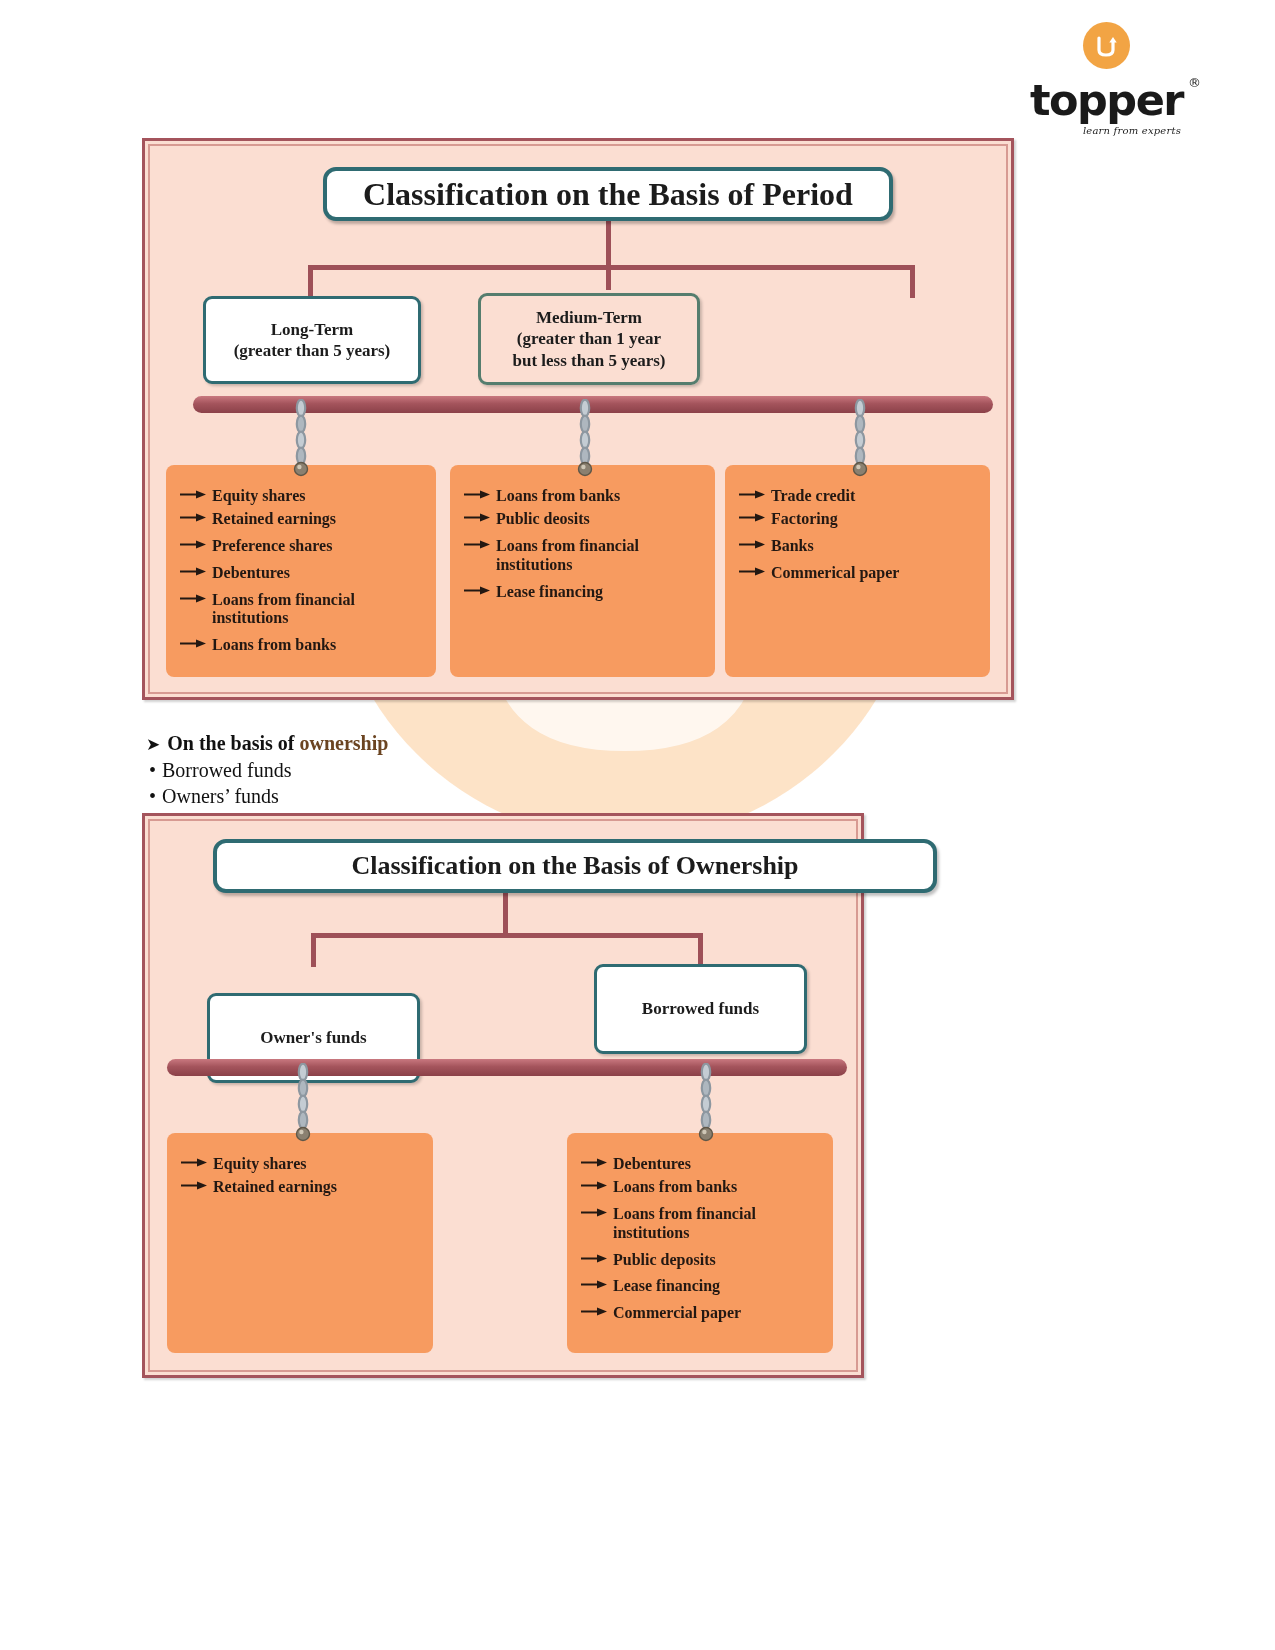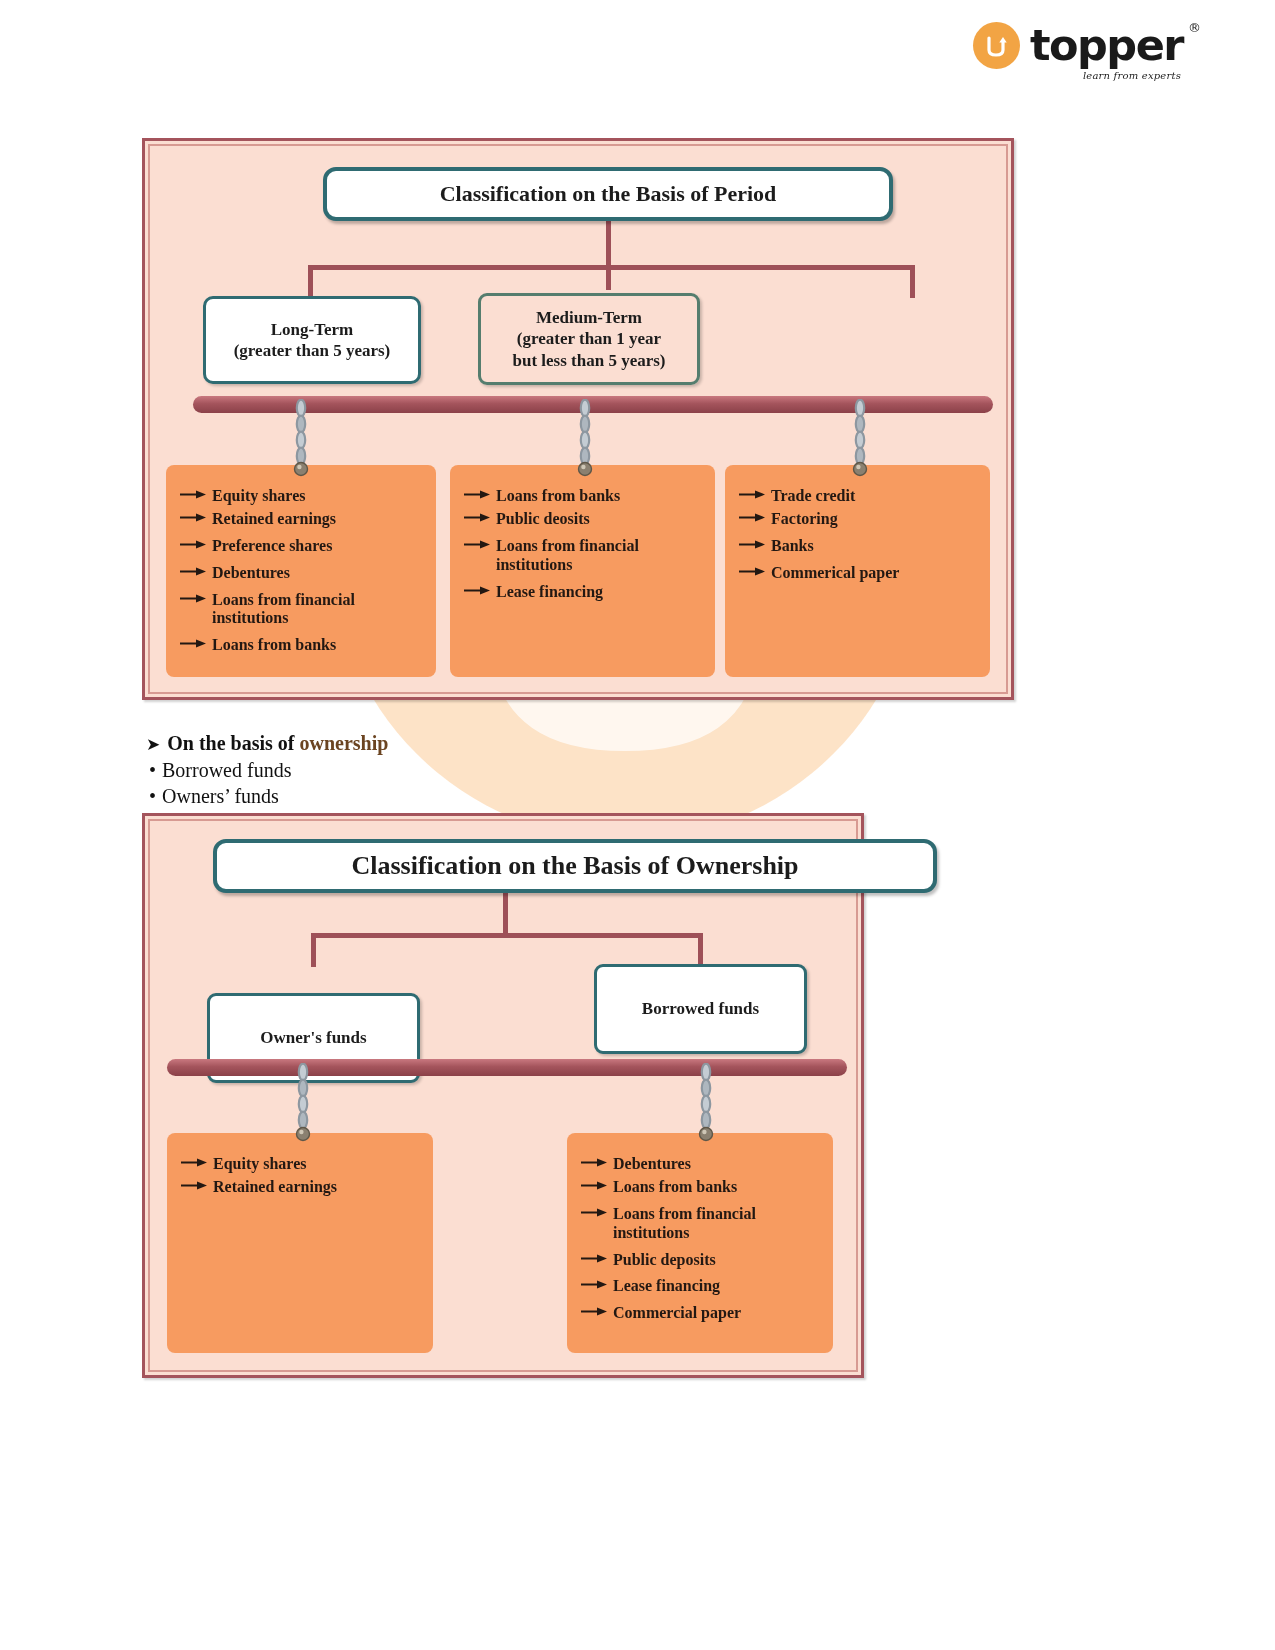--- a/index.html
+++ b/index.html
@@ -36,20 +36,21 @@
   }
 
   
   .logo {
     position: absolute;
     right: 92px; top: 22px;
     display: flex;
     align-items: center;
     gap: 10px;
     z-index: 12;
+    flex-direction: column;
   }
   .logo-mark-circle {
     width: 47px; height: 47px;
     border-radius: 50%;
     background: #f2a444;
     display: flex; align-items: center; justify-content: center;
     position: relative;
   }
   .logo-wordwrap { position: relative; }
   .logo-word {
@@ -103,21 +104,21 @@
     box-shadow: 2px 3px 3px rgba(0,0,0,0.25);
     z-index: 6;
   }
   .title-text {
     font-family: "Liberation Serif", serif;
     font-weight: bold;
     color: #1c1c1c;
     white-space: nowrap;
   }
   #title-period { left: 178px; top: 26px; width: 570px; height: 54px; }
-  #title-period .title-text { font-size: 22px; }
+  #title-period .title-text { font-size: 32px; }
   #title-ownership { left: 68px; top: 23px; width: 724px; height: 54px; justify-content: center; }
   #title-ownership .title-text { font-size: 26px; }
 
   
   .conn { position: absolute; background: #9e5058; z-index: 5; }
 
   
   .cat-box {
     position: absolute;
     background: #ffffff;
@@ -233,21 +234,21 @@
     <div class="title-box" id="title-period">
       <span class="title-text">Classification on the Basis of Period</span>
     </div>
 
     <div class="conn" style="left:461px; top:80px; width:5px; height:48px;"></div>
     <div class="conn" style="left:163px; top:124px; width:607px; height:5px;"></div>
     <div class="conn" style="left:163px; top:124px; width:5px; height:33px;"></div>
     <div class="conn" style="left:461px; top:124px; width:5px; height:25px;"></div>
     <div class="conn" style="left:765px; top:124px; width:5px; height:33px;"></div>
 
-    <div class="cat-box" style="left:58px; top:155px; width:218px; height:88px;border-radius:10px;">
+    <div class="cat-box" style="left:58px; top:155px; width:218px; height:88px;">
       <span class="cat-line">Long-Term</span>
       <span class="cat-line">(greater than 5 years)</span>
     </div>
     <div class="cat-box" style="left:333px; top:152px; width:222px; height:92px; background:transparent; border-color:#557d6e;">
       <span class="cat-line">Medium-Term</span>
       <span class="cat-line">(greater than 1 year</span>
       <span class="cat-line">but less than 5 years)</span>
     </div>
 
     <div class="rail" style="left:48px; top:255px; width:800px;"></div>

